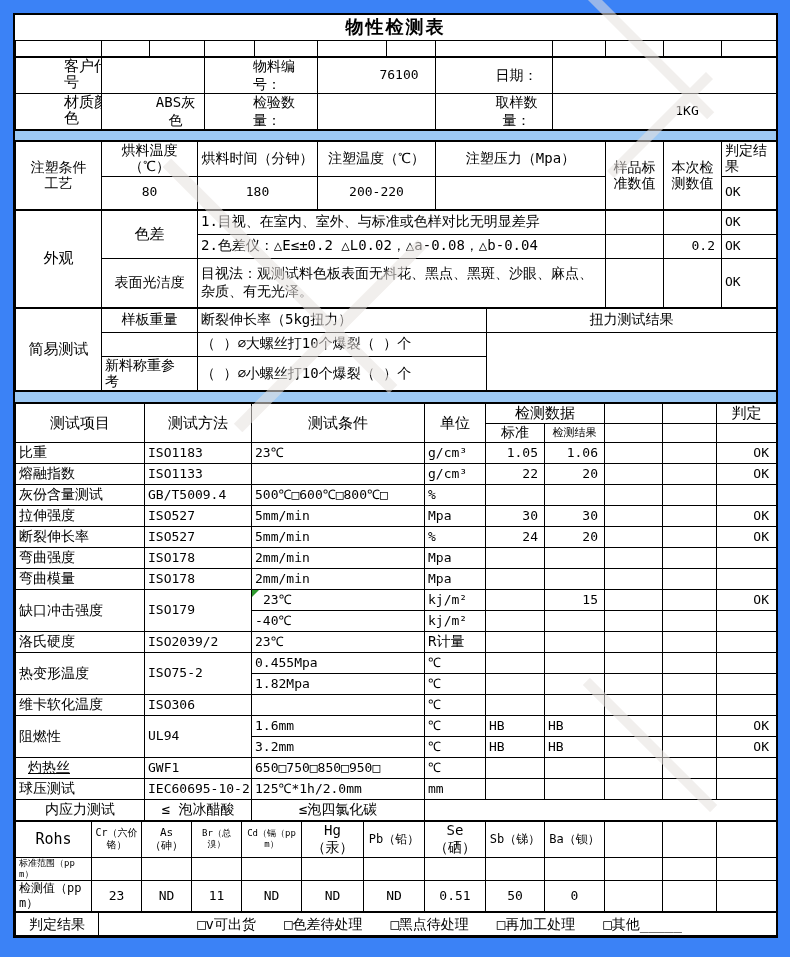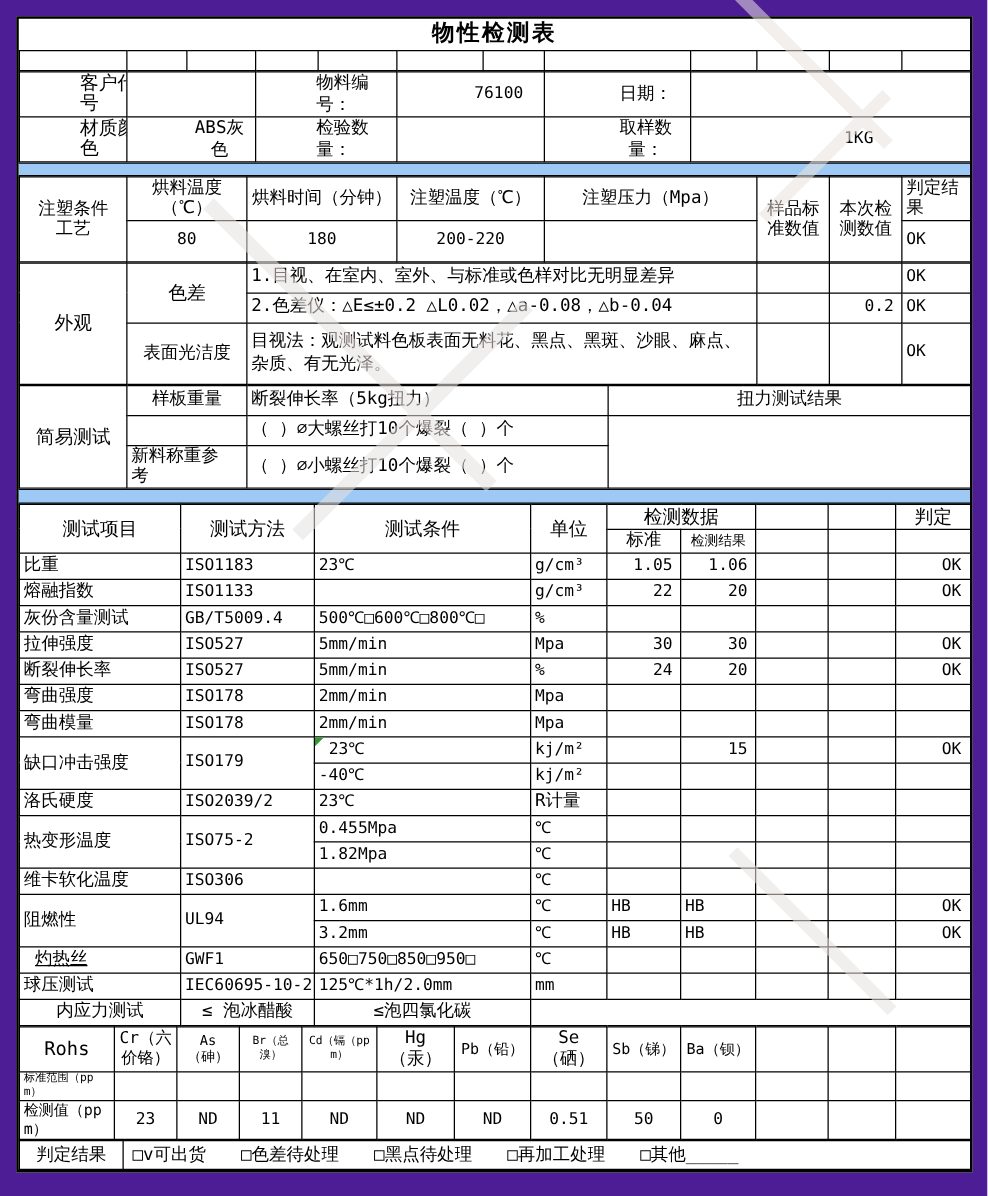--- a/index.html
+++ b/index.html
@@ -1,44 +1,44 @@
 <!DOCTYPE html>
 <html><head>
 <meta charset="utf-8">
 <style>
   html,body{margin:0;padding:0;background:#ffffff;}
-  .page{position:relative;width:790px;height:957px;background:#4c1d95;overflow:hidden;
+  .page{position:relative;width:790px;height:957px;background:#3b82f6;overflow:hidden;
         font-family:"DejaVu Sans Mono","Liberation Sans",sans-serif;color:#000;}
   .sheet{position:absolute;left:13px;top:13px;width:761px;border:2px solid #000;background:#fff;}
   table{border-collapse:collapse;table-layout:fixed;width:100%;}
   td{border:1px solid #000;padding:0 3px;overflow:hidden;font-size:13px;line-height:1.25;
      vertical-align:middle;word-break:break-all;}
   .c{text-align:center;}
   .r{text-align:right;padding-right:6px;}
   .vtop{vertical-align:top;}
   .title-cell{border:none;text-align:center;font-weight:bold;font-size:18px;height:25px;letter-spacing:2px;}
   .spacer td{height:15px;border-top:1px solid #000;border-bottom:1px solid #000;}
   .bluebar{height:9px;border-top:1px solid #000;border-bottom:1px solid #000;}
   .bluebar2{height:10px;border-top:1px solid #000;border-bottom:1px solid #000;}
   .f15{font-size:15px;}
   .f14{font-size:14px;}
   .f12{font-size:12px;}
   .f11{font-size:11px;}
   .f9{font-size:9px;}
-  .f7{font-size:13px;}
+  .f7{font-size:10px;}
   .clip{display:inline-block;white-space:normal;line-height:16px;}
   .w50{width:50px;} .w48{width:48px;} .w60{width:60px;} .w44{width:44px;} .w76{width:76px;}
   .h28 td{height:26px;padding-left:48px;} .h34 td{height:32px;} .h25 td{height:23px;} .h50 td{height:48px;}
   .h20 td{height:18px;} .h22 td{height:20px;} .h26 td{height:24px;} .h24 td{height:22px;}
   .nowrap{white-space:nowrap;word-break:keep-all;}
   .comment{position:relative;}
   .tri{position:absolute;left:0;top:0;width:0;height:0;
        border-top:7px solid #2e9a2e;border-right:7px solid transparent;}
   .underl{text-decoration:underline;padding-left:12px;}
-  .opts{display:flex;gap:28px;align-items:center;font-size:14px;padding-left:4px;}
+  .opts{display:flex;gap:28px;align-items:center;font-size:14px;padding-left:4px;justify-content:center;}
   .wm{position:absolute;pointer-events:none;opacity:.55;z-index:6;}
   .wm div{position:absolute;background:#e7e2df;}
   .judge-r{text-align:right;padding-right:7px;}
 </style>
 </head>
 <body>
 
 <div class="page">
 
   <div class="wm" style="left:0;top:0;width:790px;height:957px;">

